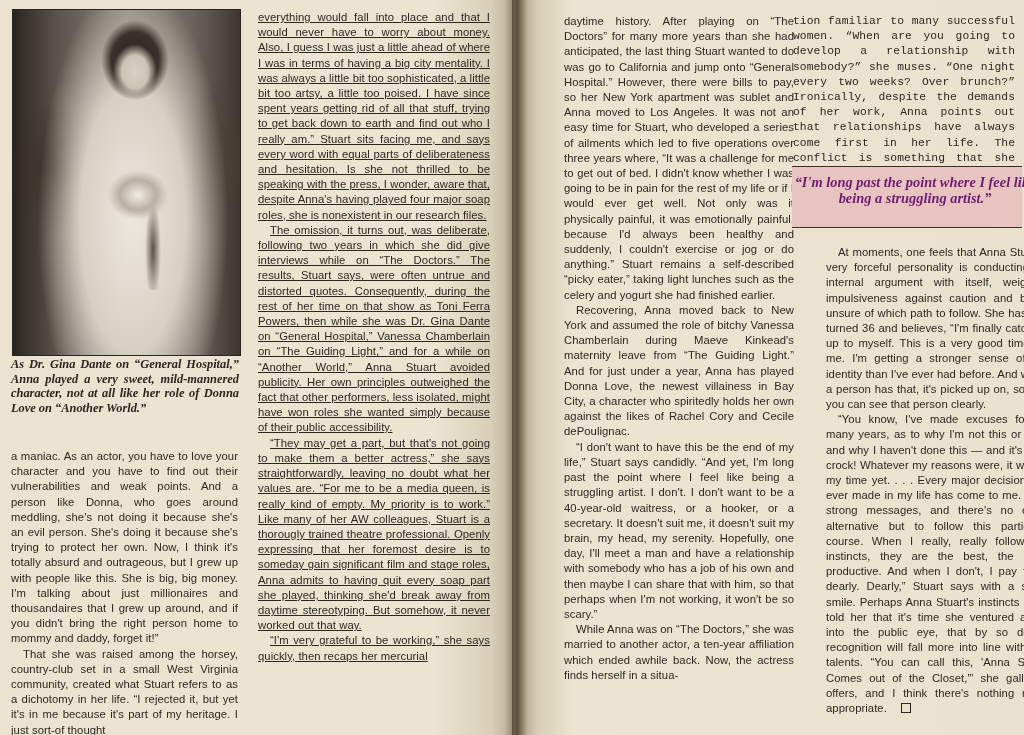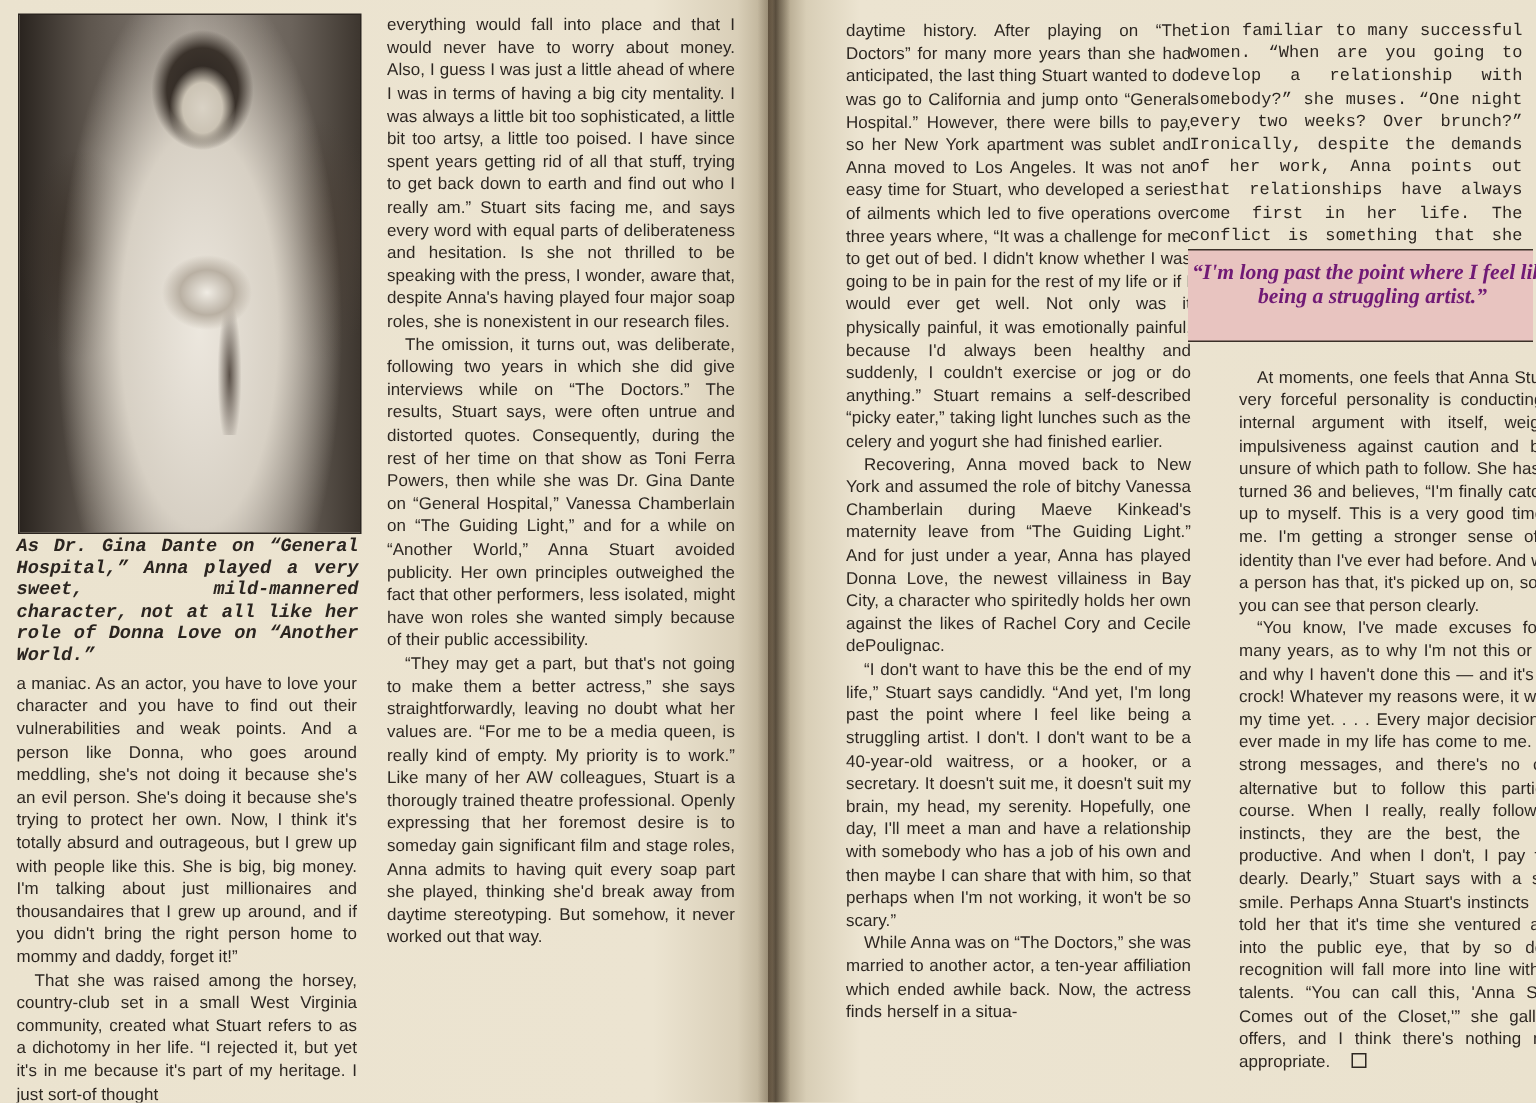--- a/index.html
+++ b/index.html
@@ -26,21 +26,21 @@
     position: absolute;
     font-size: 11.3px;
     line-height: 15.2px;
     letter-spacing: 0.05px;
     text-align: justify;
     color: #2d2722;
   }
   .col p { margin: 0; text-indent: 0; }
   .col p.indent { text-indent: 12px; }
   .col1 { left: 11px; top: 449px; width: 227px; }
-  .col2 { left: 258px; top: 10px; width: 232px; }
+  .col2 { left: 258px; top: 10px; width: 232px; text-decoration: underline; }
   .col3 { left: 564px; top: 14px; width: 230px; }
   .col4 { left: 793px; top: 14px; width: 222px; font-family: Liberation Mono, monospace; }
   .col4b { left: 826px; top: 245px; width: 222px; }
 
   .photo {
     position: absolute; left: 12px; top: 9px; width: 227px; height: 345px;
     border: 1px solid #2b2520;
     background:
       radial-gradient(ellipse 22px 28px at 122px 62px, #d9d2c5 0%, #cbc3b4 60%, rgba(0,0,0,0) 100%),
       radial-gradient(ellipse 34px 40px at 122px 50px, #2a2420 0%, #3a322b 70%, rgba(0,0,0,0) 100%),
@@ -50,21 +50,21 @@
       linear-gradient(to right, #2a241f 0%, #5d554d 20%, #8a827a 50%, #6b635b 80%, #3d362f 100%);
     overflow: hidden;
   }
   .photo .bouquet {
     position: absolute; left: 95px; top: 160px; width: 60px; height: 120px;
     background: radial-gradient(ellipse 30px 25px at 30px 25px, #f0ece4 0%, #b9b0a3 60%, rgba(0,0,0,0) 100%),
                 radial-gradient(ellipse 8px 50px at 45px 80px, #5a5048 0%, rgba(0,0,0,0) 100%);
   }
   .caption {
     position: absolute; left: 11px; top: 357px; width: 228px;
-    font-family: Liberation Mono, monospace;
+    font-family: Liberation Serif, serif;
     font-style: italic; font-weight: bold;
     font-size: 12.4px; line-height: 14.6px;
     color: #2b2520;
     text-align: justify;
   }
   .pullquote {
     position: absolute; left: 792px; top: 166px; width: 230px; height: 60px;
     background: #e8c4c0;
     border-top: 1.5px solid #3a3028;
     border-bottom: 1.5px solid #3a3028;
@@ -95,20 +95,21 @@
 
 <div class="col col1">
   <p>a maniac. As an actor, you have to love your character and you have to find out their vulnerabilities and weak points. And a person like Donna, who goes around meddling, she's not doing it because she's an evil person. She's doing it because she's trying to protect her own. Now, I think it's totally absurd and outrageous, but I grew up with people like this. She is big, big money. I'm talking about just millionaires and thousandaires that I grew up around, and if you didn't bring the right person home to mommy and daddy, forget it!”</p>
   <p class="indent">That she was raised among the horsey, country-club set in a small West Virginia community, created what Stuart refers to as a dichotomy in her life. “I rejected it, but yet it's in me because it's part of my heritage. I just sort-of thought</p>
 </div>
 
 <div class="col col2">
   <p>everything would fall into place and that I would never have to worry about money. Also, I guess I was just a little ahead of where I was in terms of having a big city mentality. I was always a little bit too sophisticated, a little bit too artsy, a little too poised. I have since spent years getting rid of all that stuff, trying to get back down to earth and find out who I really am.” Stuart sits facing me, and says every word with equal parts of deliberateness and hesitation. Is she not thrilled to be speaking with the press, I wonder, aware that, despite Anna's having played four major soap roles, she is nonexistent in our research files.</p>
   <p class="indent">The omission, it turns out, was deliberate, following two years in which she did give interviews while on “The Doctors.” The results, Stuart says, were often untrue and distorted quotes. Consequently, during the rest of her time on that show as Toni Ferra Powers, then while she was Dr. Gina Dante on “General Hospital,” Vanessa Chamberlain on “The Guiding Light,” and for a while on “Another World,” Anna Stuart avoided publicity. Her own principles outweighed the fact that other performers, less isolated, might have won roles she wanted simply because of their public accessibility.</p>
   <p class="indent">“They may get a part, but that's not going to make them a better actress,” she says straightforwardly, leaving no doubt what her values are. “For me to be a media queen, is really kind of empty. My priority is to work.” Like many of her AW colleagues, Stuart is a thorougly trained theatre professional. Openly expressing that her foremost desire is to someday gain significant film and stage roles, Anna admits to having quit every soap part she played, thinking she'd break away from daytime stereotyping. But somehow, it never worked out that way.</p>
+  <p class="indent">“I'm very grateful to be working,” she says quickly, then recaps her mercurial</p>
 </div>
 
 <div class="col col3">
   <p>daytime history. After playing on “The Doctors” for many more years than she had anticipated, the last thing Stuart wanted to do was go to California and jump onto “General Hospital.” However, there were bills to pay, so her New York apartment was sublet and Anna moved to Los Angeles. It was not an easy time for Stuart, who developed a series of ailments which led to five operations over three years where, “It was a challenge for me to get out of bed. I didn't know whether I was going to be in pain for the rest of my life or if I would ever get well. Not only was it physically painful, it was emotionally painful, because I'd always been healthy and suddenly, I couldn't exercise or jog or do anything.” Stuart remains a self-described “picky eater,” taking light lunches such as the celery and yogurt she had finished earlier.</p>
   <p class="indent">Recovering, Anna moved back to New York and assumed the role of bitchy Vanessa Chamberlain during Maeve Kinkead's maternity leave from “The Guiding Light.” And for just under a year, Anna has played Donna Love, the newest villainess in Bay City, a character who spiritedly holds her own against the likes of Rachel Cory and Cecile dePoulignac.</p>
   <p class="indent">“I don't want to have this be the end of my life,” Stuart says candidly. “And yet, I'm long past the point where I feel like being a struggling artist. I don't. I don't want to be a 40-year-old waitress, or a hooker, or a secretary. It doesn't suit me, it doesn't suit my brain, my head, my serenity. Hopefully, one day, I'll meet a man and have a relationship with somebody who has a job of his own and then maybe I can share that with him, so that perhaps when I'm not working, it won't be so scary.”</p>
   <p class="indent">While Anna was on “The Doctors,” she was married to another actor, a ten-year affiliation which ended awhile back. Now, the actress finds herself in a situa-</p>
 </div>
 
 <div class="col col4">

